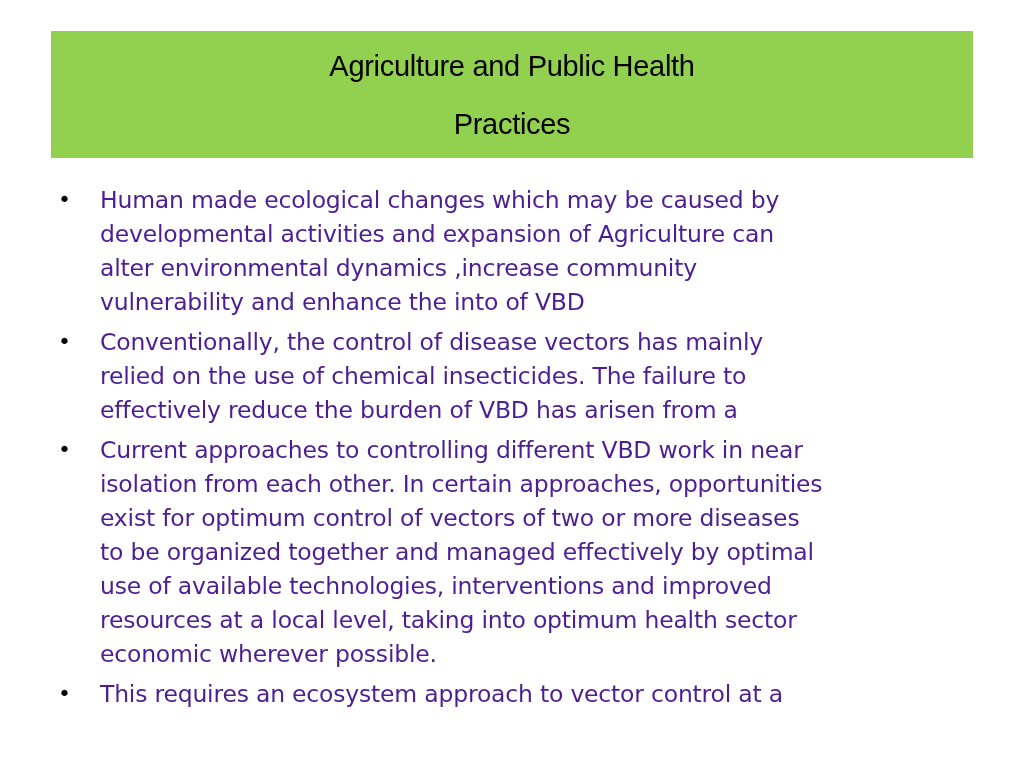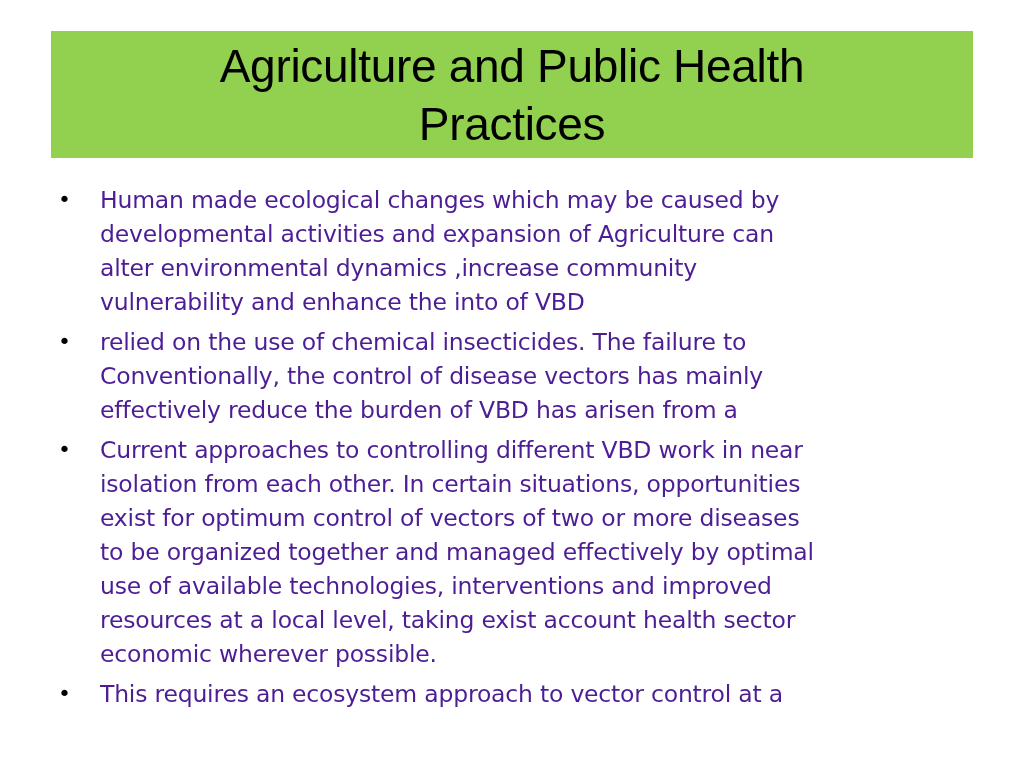--- a/index.html
+++ b/index.html
@@ -24,21 +24,21 @@
       width: 922px;
       height: 127px;
       background: #92D050;
       display: flex;
       flex-direction: column;
       align-items: center;
       justify-content: center;
     }
     .title-line {
       font-family: "Liberation Sans", "DejaVu Sans", sans-serif;
-      font-size: 46px;
+      font-size: 29px;
       line-height: 58px;
       color: #000000;
       text-align: center;
       white-space: nowrap;
       letter-spacing: -0.3px;
     }
     .bullets {
       position: absolute;
       left: 56px;
       top: 183px;
@@ -83,32 +83,32 @@
   <ul class="bullets">
     <li class="bullet-item">
       <span class="bullet-dot">•</span>
       <span class="bullet-line">Human made ecological changes which may be caused by</span>
       <span class="bullet-line">developmental activities and expansion of Agriculture can</span>
       <span class="bullet-line">alter environmental dynamics ,increase community</span>
       <span class="bullet-line">vulnerability  and enhance the into of VBD</span>
     </li>
     <li class="bullet-item">
       <span class="bullet-dot">•</span>
+      <span class="bullet-line">Conventionally, the control of disease vectors has mainly</span>
       <span class="bullet-line">relied on the use of chemical insecticides. The failure to</span>
-      <span class="bullet-line">Conventionally, the control of disease vectors has mainly</span>
       <span class="bullet-line">effectively reduce the burden of VBD has arisen from a</span>
     </li>
     <li class="bullet-item">
       <span class="bullet-dot">•</span>
       <span class="bullet-line">Current approaches to controlling different VBD work in near</span>
-      <span class="bullet-line">isolation from each other. In certain situations, opportunities</span>
+      <span class="bullet-line">isolation from each other. In certain approaches, opportunities</span>
       <span class="bullet-line">exist for optimum control of vectors of two or more diseases</span>
       <span class="bullet-line">to be organized together and managed effectively by optimal</span>
       <span class="bullet-line">use of available technologies, interventions and improved</span>
-      <span class="bullet-line">resources at a local level, taking exist account health sector</span>
+      <span class="bullet-line">resources at a local level, taking into optimum health sector</span>
       <span class="bullet-line">economic wherever possible.</span>
     </li>
     <li class="bullet-item">
       <span class="bullet-dot">•</span>
       <span class="bullet-line">This requires an ecosystem approach to vector control at a</span>
     </li>
   </ul>
 </div>
 
 </body></html>

